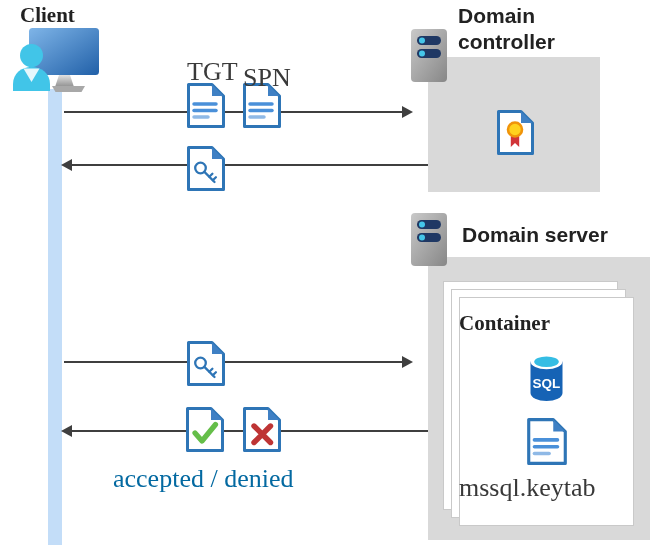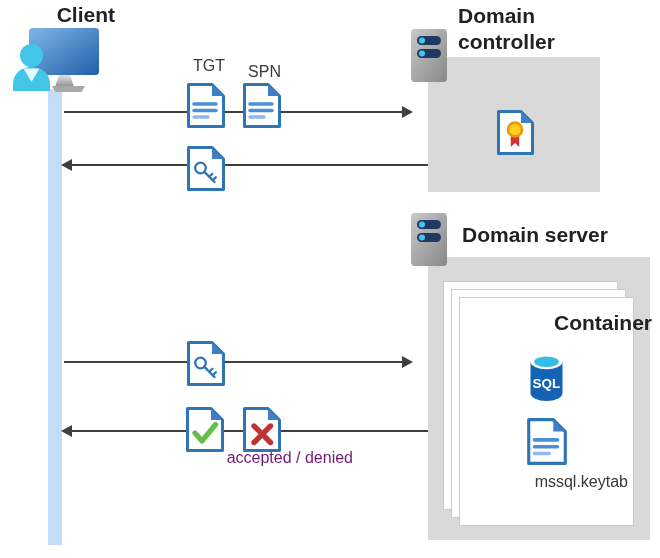--- a/index.html
+++ b/index.html
@@ -2,22 +2,22 @@
 <html><head>
 <meta charset="utf-8">
 <style>
   html,body{margin:0;padding:0;background:#fff;}
   #stage{
     position:relative;width:660px;height:558px;background:#ffffff;
     font-family:"Liberation Sans", sans-serif;overflow:hidden;
   }
   .abs{position:absolute;}
   .title{font-weight:700;color:#222;font-size:21px;line-height:26px;}
-  .small-label{font-size:16px;color:#3a3a3a;}
-  .center{text-align:right;}
+  .small-label{font-size:26px;color:#3a3a3a;}
+  .center{text-align:left;font-family:Liberation Serif, serif;}
   
   .gray-box{background:#D9D9D9;z-index:1;}
   
   .page{width:175px;height:229px;background:#ffffff;border:1.5px solid #C9C9C9;box-sizing:border-box;z-index:1;}
   
   .lifeline{background:#C3DDF8;z-index:1;}
   
   .arrow{position:absolute;height:0;border-top:2px solid #3F3F3F;z-index:2;}
   .arrow.right::after{
     content:"";position:absolute;right:-11px;top:-7px;width:0;height:0;
@@ -214,15 +214,15 @@
   </div>
 
   <div class="abs icon" style="left:243px;top:407px;">
     <svg width="38" height="45" viewBox="0 0 38 45">
       <path d="M1.5 1.5 H25 L36.5 13 V43.5 H1.5 Z" fill="#fff" stroke="#2E75B6" stroke-width="3" stroke-linejoin="round"></path>
       <path d="M25 1.5 V13 H36.5 Z" fill="#3F80C4"></path>
       <path d="M11 19 L27.5 35.5 M27.5 19 L11 35.5" stroke="#BE3434" stroke-width="5.4" stroke-linecap="round"></path>
     </svg>
   </div>
 
-  <div class="abs small-label center lbl" style="left:113px;top:449px;width:240px;color:#701a75;">accepted / denied</div>
+  <div class="abs small-label center lbl" style="left:113px;top:464px;width:240px;color:#0369a1;">accepted / denied</div>
 
 </div>
 
 </body></html>

